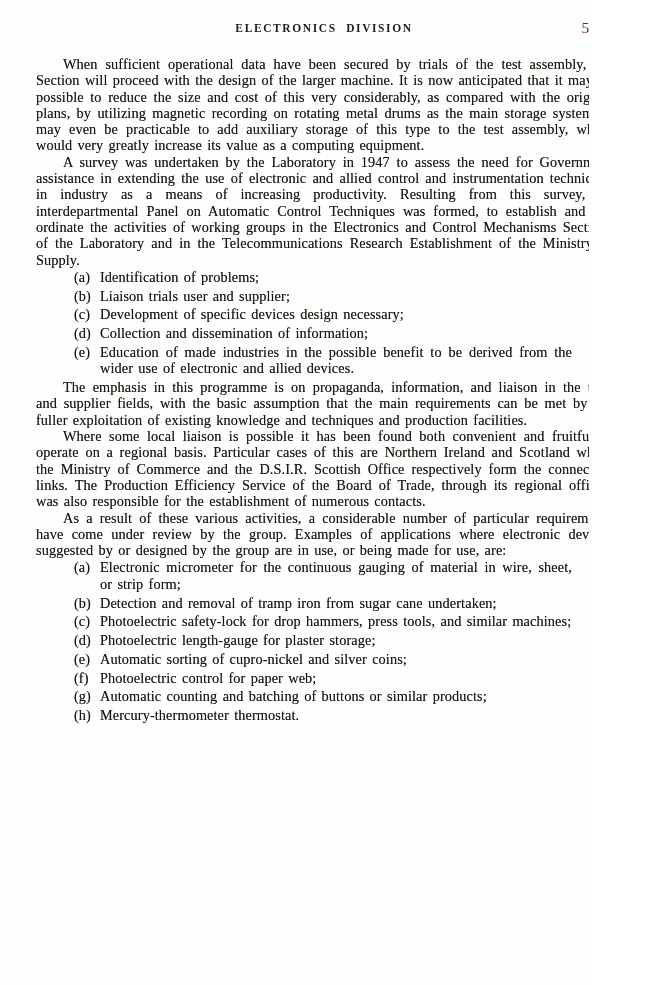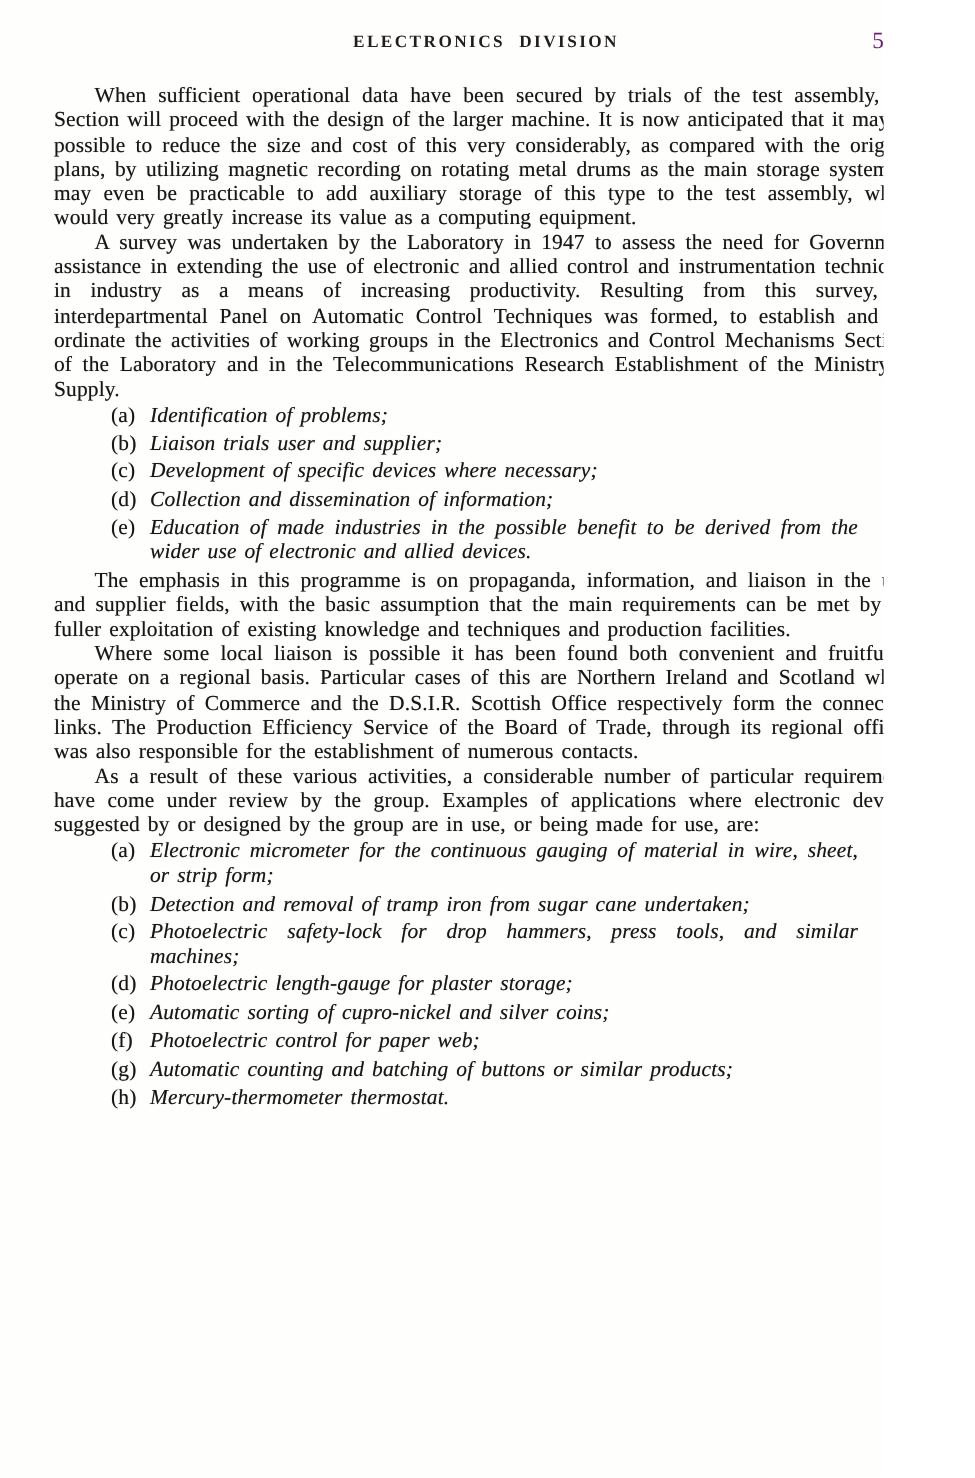--- a/index.html
+++ b/index.html
@@ -88,21 +88,20 @@
     text-align: left;
   }
   .doc-list .list-marker {
     flex: 0 0 26px;
     white-space: nowrap;
   }
   .doc-list .list-text {
     flex: 1;
     text-align: justify;
     padding-right: 40px;
-    font-style: italic;
   }
 </style>
 </head>
 <body>
 
 <div class="page">
   <div class="text-column">
 
     <div class="running-head">
       <span class="running-head-title">ELECTRONICS DIVISION</span>
@@ -121,21 +120,21 @@
         <div class="list-item">
           <span class="list-marker">(a)</span>
           <span class="list-text">Identification of problems;</span>
         </div>
         <div class="list-item">
           <span class="list-marker">(b)</span>
           <span class="list-text">Liaison trials user and supplier;</span>
         </div>
         <div class="list-item">
           <span class="list-marker">(c)</span>
-          <span class="list-text">Development of specific devices where necessary;</span>
+          <span class="list-text">Development of specific devices design necessary;</span>
         </div>
         <div class="list-item">
           <span class="list-marker">(d)</span>
           <span class="list-text">Collection and dissemination of information;</span>
         </div>
         <div class="list-item">
           <span class="list-marker">(e)</span>
           <span class="list-text">Education of made industries in the possible benefit to be derived from the wider use of electronic and allied devices.</span>
         </div>
       </div>

